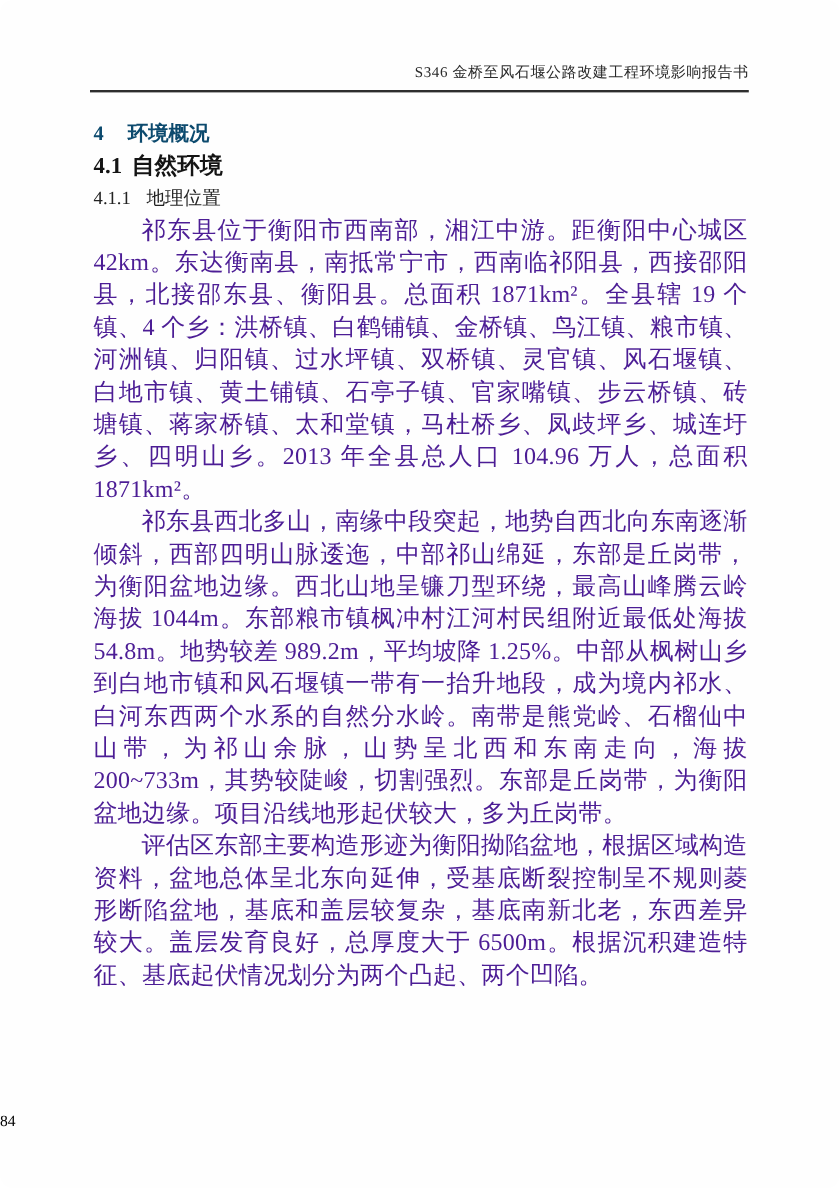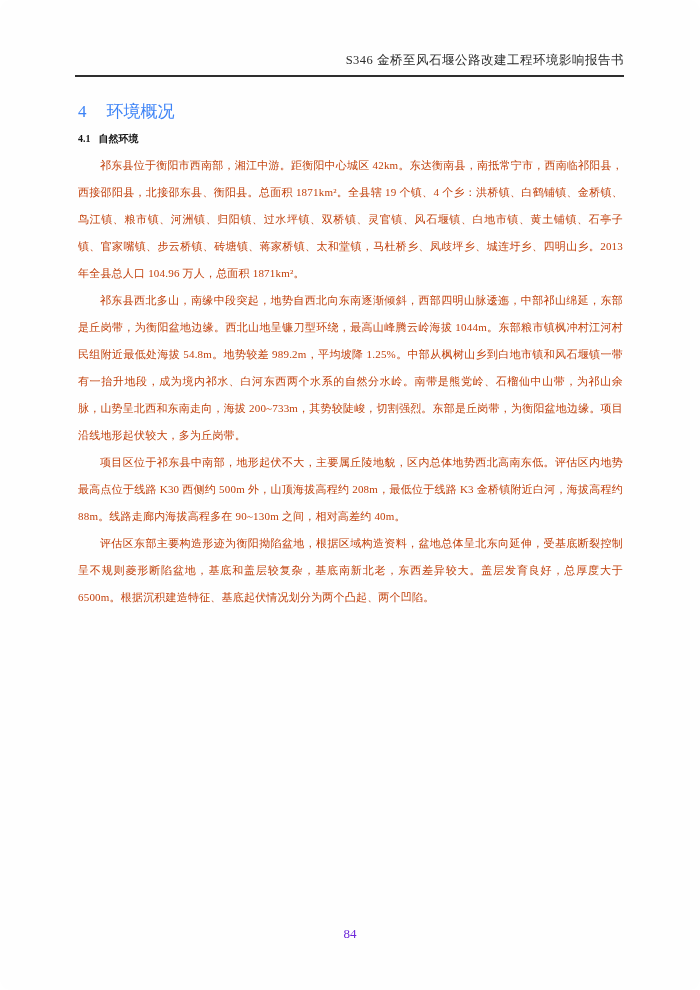--- a/index.html
+++ b/index.html
@@ -34,56 +34,55 @@
   }
   .content {
     position: absolute;
     top: 92px;
     left: 78px;
     right: 77px;
   }
   .h-chapter {
     margin-top: 6px;
     font-size: 17px;
-    font-weight: normal;
+    font-weight: bold;
     line-height: 27px;
-    color: #3b82f6;
+    color: #0c4a6e;
   }
   .h-chapter .num { display: inline-block; margin-right: 20px; }
   .h-section {
-    font-size: 10px;
+    font-size: 19px;
     font-weight: bold;
     line-height: 27px;
     color: #141414;
   }
   .h-section .num { display: inline-block; margin-right: 8px; }
   .h-sub {
     font-size: 15.5px;
     font-weight: normal;
     line-height: 27px;
     color: #222;
   }
   .h-sub .num { display: inline-block; margin-right: 13px; }
   .h-sub.spaced { margin-top: 7px; }
   p.body-para {
-    font-size: 11px;
+    font-size: 20px;
     line-height: 27px;
     text-align: justify;
     text-indent: 2em;
-    color: #c2410c;
+    color: #4c1d95;
     letter-spacing: 0.2px;
   }
   .page-number {
     position: absolute;
     bottom: 48px;
     left: 0;
     right: 0;
-    text-align: center;
     font-size: 13px;
-    color: #6d28d9;
+    color: #000000;
   }
 </style>
 </head>
 <body>
 
 <div class="page">
 
   <div class="running-header">S346 金桥至风石堰公路改建工程环境影响报告书</div>
 
   <div class="header-rule"></div>
@@ -91,27 +90,29 @@
   <div class="content">
 
     <div class="h-chapter">
       <span class="num">4</span><span>环境概况</span>
     </div>
 
     <div class="h-section">
       <span class="num">4.1</span><span>自然环境</span>
     </div>
 
+    <div class="h-sub">
+      <span class="num">4.1.1</span><span>地理位置</span>
+    </div>
 
     <p class="body-para">祁东县位于衡阳市西南部，湘江中游。距衡阳中心城区 42km。东达衡南县，南抵常宁市，西南临祁阳县，西接邵阳县，北接邵东县、衡阳县。总面积 1871km²。全县辖 19 个镇、4 个乡：洪桥镇、白鹤铺镇、金桥镇、鸟江镇、粮市镇、河洲镇、归阳镇、过水坪镇、双桥镇、灵官镇、风石堰镇、白地市镇、黄土铺镇、石亭子镇、官家嘴镇、步云桥镇、砖塘镇、蒋家桥镇、太和堂镇，马杜桥乡、凤歧坪乡、城连圩乡、四明山乡。2013 年全县总人口 104.96 万人，总面积 1871km²。</p>
 
 
     <p class="body-para">祁东县西北多山，南缘中段突起，地势自西北向东南逐渐倾斜，西部四明山脉逶迤，中部祁山绵延，东部是丘岗带，为衡阳盆地边缘。西北山地呈镰刀型环绕，最高山峰腾云岭海拔 1044m。东部粮市镇枫冲村江河村民组附近最低处海拔 54.8m。地势较差 989.2m，平均坡降 1.25%。中部从枫树山乡到白地市镇和风石堰镇一带有一抬升地段，成为境内祁水、白河东西两个水系的自然分水岭。南带是熊党岭、石榴仙中山带，为祁山余脉，山势呈北西和东南走向，海拔 200~733m，其势较陡峻，切割强烈。东部是丘岗带，为衡阳盆地边缘。项目沿线地形起伏较大，多为丘岗带。</p>
 
-    <p class="body-para">项目区位于祁东县中南部，地形起伏不大，主要属丘陵地貌，区内总体地势西北高南东低。评估区内地势最高点位于线路 K30 西侧约 500m 外，山顶海拔高程约 208m，最低位于线路 K3 金桥镇附近白河，海拔高程约 88m。线路走廊内海拔高程多在 90~130m 之间，相对高差约 40m。</p>
 
 
 
     <p class="body-para">评估区东部主要构造形迹为衡阳拗陷盆地，根据区域构造资料，盆地总体呈北东向延伸，受基底断裂控制呈不规则菱形断陷盆地，基底和盖层较复杂，基底南新北老，东西差异较大。盖层发育良好，总厚度大于 6500m。根据沉积建造特征、基底起伏情况划分为两个凸起、两个凹陷。</p>
 
   </div>
 
   <div class="page-number">84</div>
 
 </div>

